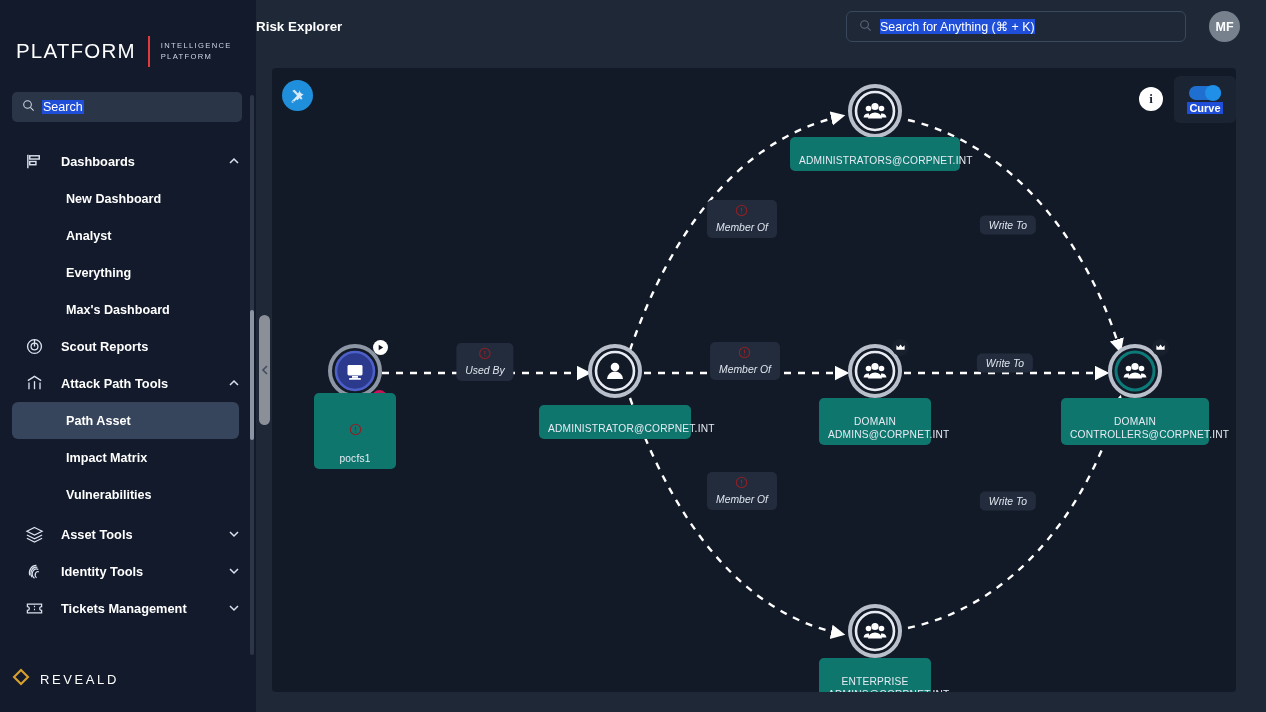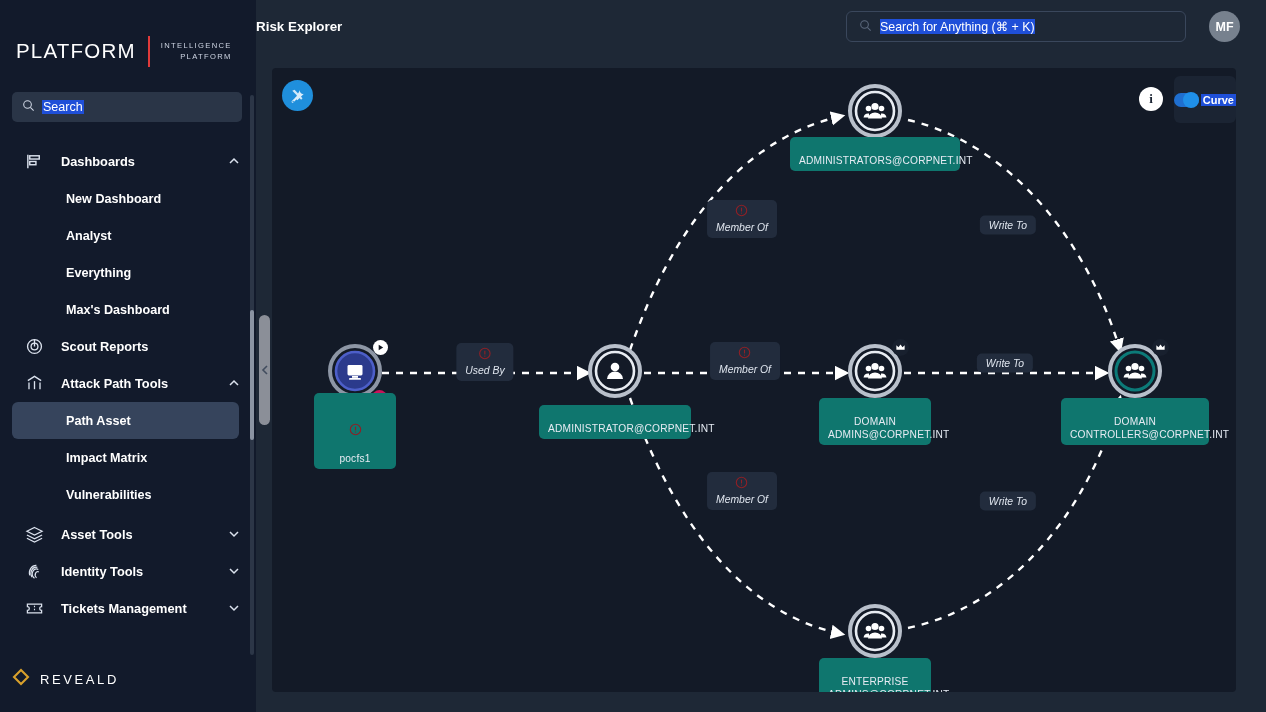--- a/index.html
+++ b/index.html
@@ -25,21 +25,21 @@
   }
   .brand-main {
     font-size: 20.5px; letter-spacing: 1.2px; color: #ffffff;
     font-weight: 400;
   }
   .brand-divider {
     width: 2px; height: 31px; background: #e03a3a; margin: 0 11px 0 12px;
   }
   .brand-sub {
     font-size: 7.6px; letter-spacing: 1.35px; line-height: 11px;
-    color: #cfd6e4; font-weight: 400; text-align: right;
+    color: #cfd6e4; font-weight: 400;
   }
 
   .side-search {
     margin: 20px 14px 0 12px;
     height: 30px;
     background: #2a3547;
     border-radius: 5px;
     display: flex; align-items: center;
     padding: 0 10px;
     gap: 7px;
@@ -143,21 +143,21 @@
     width: 24px; height: 24px; border-radius: 50%;
     background: #ffffff;
     display: flex; align-items: center; justify-content: center;
     font-size: 13px; font-weight: bold; font-family: "Liberation Serif", serif;
     color: #1b2433; cursor: pointer;
   }
   .curve-box {
     position: absolute; right: 0px; top: 8px;
     width: 62px; height: 47px;
     background: #1b2433; border-radius: 6px;
-    display: flex; flex-direction: row; align-items: center;
+    display: flex; flex-direction: column; align-items: center;
     justify-content: center; gap: 2px; cursor: pointer;
   }
   .toggle {
     width: 32px; height: 14px; border-radius: 7px; background: #1f6fd0;
     position: relative;
   }
   .toggle .knob {
     position: absolute; right: 0; top: -1px;
     width: 16px; height: 16px; border-radius: 50%; background: #1f8fe8;
   }

